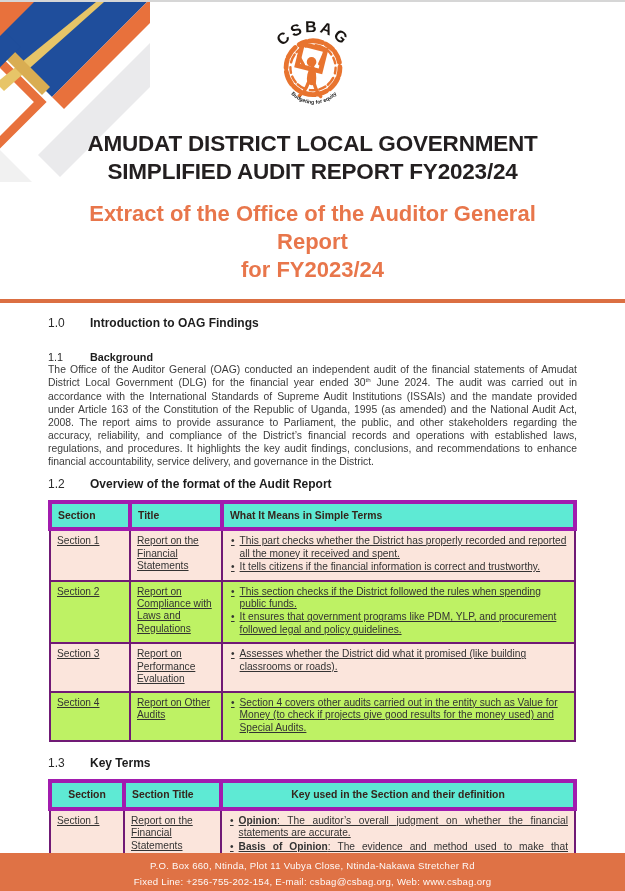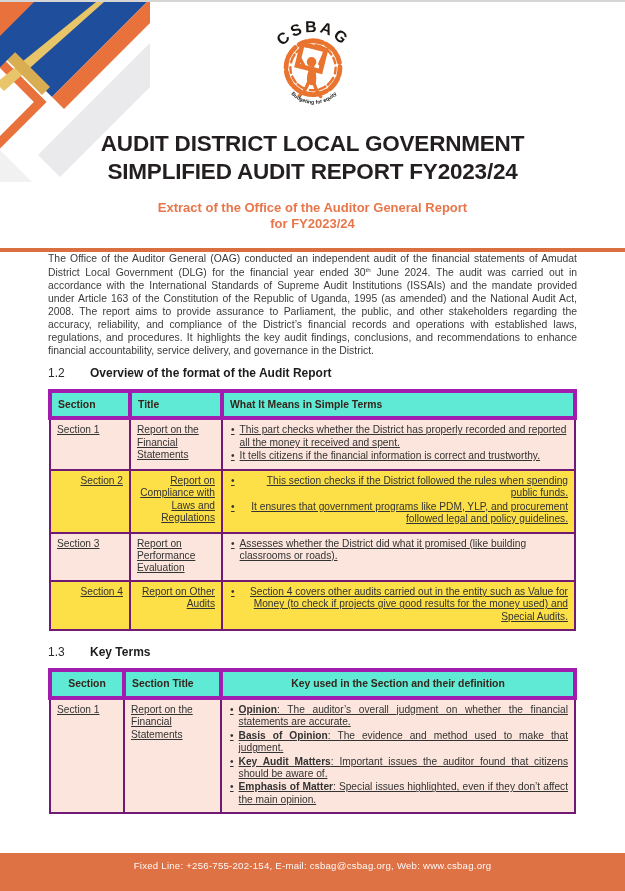--- a/index.html
+++ b/index.html
@@ -20,21 +20,21 @@
     font-size:11.5px;font-weight:bold;color:#231f20;
     letter-spacing:.2px;margin-top:2px;
   }
   .title{
     margin:20px 40px 0;
     font-size:22.5px;line-height:1.26;font-weight:800;
     color:#231f20;letter-spacing:-.2px;
   }
   .subtitle{
     margin:13px 60px 7px;
-    font-size:13px;line-height:1.27;font-weight:bold;
+    font-size:22px;line-height:1.27;font-weight:bold;
     color:#e8764b;
   }
   .rule{height:4px;background:#db6f42;margin-top:15px;width:100%;}
   .content{padding:0 48px;}
   .sec-h{margin-top:13px;color:#1d1d1d;font-size:12px;}
   .sec-h .num{display:inline-block;width:42px;font-weight:normal;color:#2b2b2b;}
   .sec-h .ht{font-weight:bold;}
   .sec-h.small{font-size:10.8px;margin-top:21px;}
   .para{
     margin:1px 0 0;
@@ -54,21 +54,21 @@
     border:4px solid #a21caf;
     font-size:10.4px;
   }
   .tbl td{
     border:2px solid #701a75;
     vertical-align:top;
     padding:4px 6px 5px;
     text-decoration:underline;
   }
   .tbl tr.pink td{background:#fbe5dc;}
-  .tbl tr.blue td{background:#fde047;text-align:right;}
+  .tbl tr.blue td{background:#bef264;}
   .t2 th:nth-child(1),.t2 th:nth-child(3){text-align:center;}
   .bullet{display:flex;margin:0 0 1px;}
   .bullet::before{content:"\2022";margin:0 5px 0 2px;flex:none;}
   .t2 .bullet .bt{text-align:justify;}
   .footer{
     position:absolute;left:0;bottom:0;width:100%;height:40px;
     background:#df7245;color:rgba(255,255,255,.96);
     text-align:center;font-size:9.6px;letter-spacing:.25px;
     line-height:16px;padding-top:5px;box-sizing:border-box;
   }
@@ -108,30 +108,36 @@
       </g>
       <text font-size="16.5" font-weight="bold" fill="#191512" letter-spacing="2.5" font-family="Liberation Sans, DejaVu Sans, sans-serif">
         <textPath href="#arcT" startOffset="50%" text-anchor="middle">CSBAG</textPath>
       </text>
       <text font-size="5.4" font-weight="bold" fill="#1a1a1a" font-family="Liberation Sans, DejaVu Sans, sans-serif">
         <textPath href="#arcB" startOffset="50%" text-anchor="middle">Budgeting for equity</textPath>
       </text>
     </svg>
 
 
-    <h1 class="title"><span>AUDIT DISTRICT LOCAL GOVERNMENT</span><br><span>SIMPLIFIED AUDIT REPORT FY2023/24</span></h1>
+    <h1 class="title"><span>AMUDAT DISTRICT LOCAL GOVERNMENT</span><br><span>SIMPLIFIED AUDIT REPORT FY2023/24</span></h1>
 
     <h2 class="subtitle"><span>Extract of the Office of the Auditor General Report</span><br><span>for FY2023/24</span></h2>
   </div>
 
   <div class="rule"></div>
 
   <div class="content">
 
-
+    <div class="sec-h">
+      <span class="num">1.0</span><span class="ht">Introduction to OAG Findings</span>
+    </div>
+
+    <div class="sec-h small">
+      <span class="num">1.1</span><span class="ht">Background</span>
+    </div>
 
     <p class="para"><span>The Office of the Auditor General (OAG) conducted an independent audit of the financial statements of Amudat District Local Government (DLG) for the financial year ended 30</span><sup>th</sup><span> June 2024. The audit was carried out in accordance with the International Standards of Supreme Audit Institutions (ISSAIs) and the mandate provided under Article 163 of the Constitution of the Republic of Uganda, 1995 (as amended) and the National Audit Act, 2008. The report aims to provide assurance to Parliament, the public, and other stakeholders regarding the accuracy, reliability, and compliance of the District’s financial records and operations with established laws, regulations, and procedures. It highlights the key audit findings, conclusions, and recommendations to enhance financial accountability, service delivery, and governance in the District.</span></p>
 
     <div class="sec-h" style="margin-top:8px">
       <span class="num">1.2</span><span class="ht">Overview of the format of the Audit Report</span>
     </div>
 
     <table class="tbl t1">
       <colgroup>
           <col style="width:80px">
@@ -226,16 +232,17 @@
                 <div class="bt"><b>Emphasis of Matter</b>: Special issues highlighted, even if they don’t affect the main opinion.</div>
               </div>
             </td>
           </tr>
         </tbody>
       </table>
 
   </div>
 
   <div class="footer">
+    <div>P.O. Box 660, Ntinda, Plot 11 Vubya Close, Ntinda-Nakawa Stretcher Rd</div>
     <div>Fixed Line: +256-755-202-154, E-mail: csbag@csbag.org, Web: www.csbag.org</div>
   </div>
 
 </div>
 
 </body></html>

